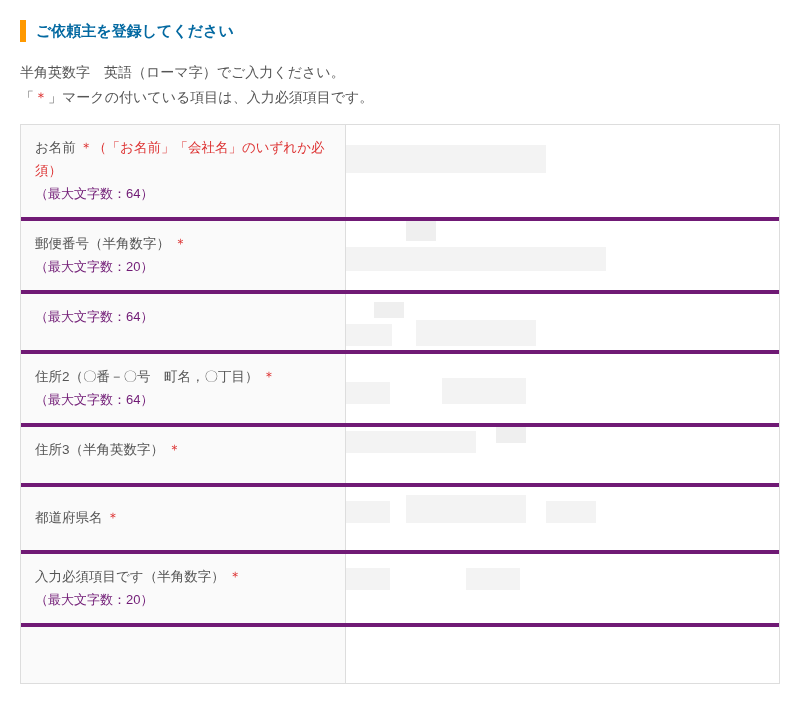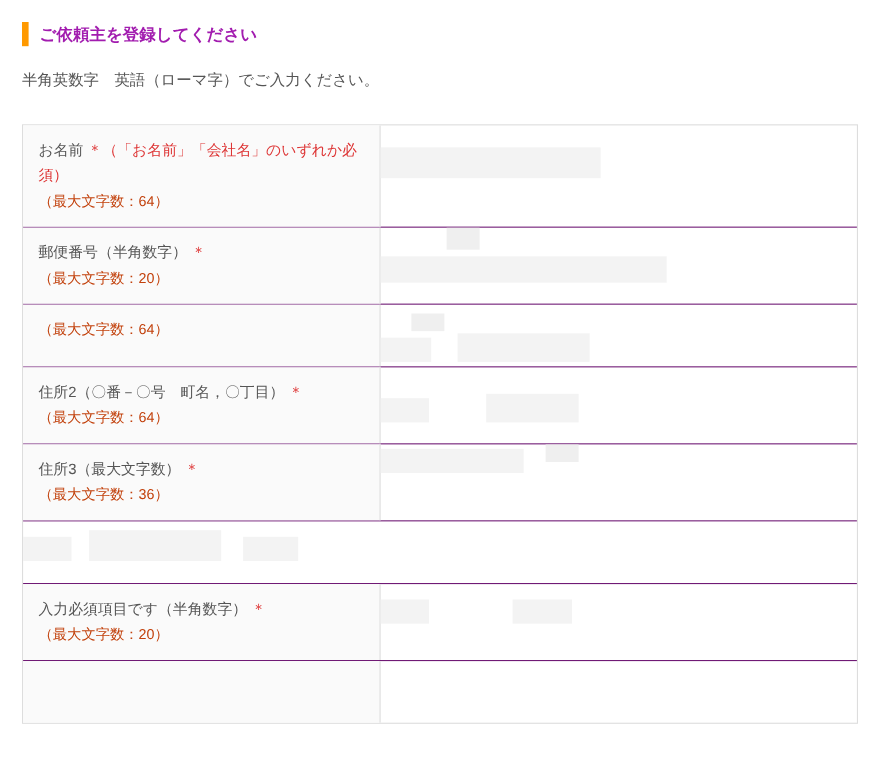--- a/index.html
+++ b/index.html
@@ -17,50 +17,50 @@
     }
     .orange-bar {
       width: 6px;
       height: 22px;
       background: #ff9900;
       margin-right: 10px;
     }
     .heading-text {
       font-size: 15px;
       font-weight: bold;
-      color: #a21caf;
+      color: #0369a1;
     }
     .instructions {
       color: #555;
       line-height: 1.8;
-      margin-bottom: 28px;
+      margin-bottom: 14px;
       font-size: 14px;
     }
     .req-star { color: #d33; }
     .form-table {
       width: 100%;
       border-collapse: collapse;
       border: 1px solid #ddd;
     }
     .form-row {
       display: flex;
-      border-bottom: 1px solid #701a75;
+      border-bottom: 4px solid #701a75;
     }
     .form-row:last-child { border-bottom: none; }
     .form-label {
       width: 325px;
       padding: 12px 14px;
       background: #fafafa;
       border-right: 1px solid #ddd;
       line-height: 1.7;
       color: #555;
       font-size: 13.5px;
     }
     .form-label .label-main { display: inline; }
-    .form-label .label-note { color: #c2410c; font-size: 13px; display: block; }
+    .form-label .label-note { color: #701a75; font-size: 13px; display: block; }
     .form-label .required-note { color: #d33; }
     .form-value {
       flex: 1;
       padding: 10px 12px;
       position: relative;
       min-height: 56px;
     }
     .blur-block {
       position: absolute;
       background: #f2f2f2;
@@ -89,20 +89,23 @@
 </head>
 <body>
 
 <div class="heading-row">
   <div class="orange-bar"></div>
   <div class="heading-text">ご依頼主を登録してください</div>
 </div>
 
 <div class="instructions">
   <div>半角英数字　英語（ローマ字）でご入力ください。</div>
+  <div>
+    <span>「</span><span class="req-star">＊</span><span>」マークの付いている項目は、入力必須項目です。</span>
+  </div>
 </div>
 
 <div class="form-table">
 
   <div class="form-row">
     <div class="form-label">
       <span class="label-main">お名前 </span><span class="required-note"><span class="req-star">＊</span><span>（「お名前」「会社名」のいずれか必須）</span></span>
       <span class="label-note">（最大文字数：64）</span>
     </div>
     <div class="form-value v1">
@@ -139,30 +142,32 @@
       <span class="label-note">（最大文字数：64）</span>
     </div>
     <div class="form-value v5">
       <div class="blur-block a"></div>
       <div class="blur-block b"></div>
     </div>
   </div>
 
   <div class="form-row">
     <div class="form-label">
-      <span class="label-main">住所3（最大文字数） </span><span class="req-star">＊</span>
-      <span class="label-note">（最大文字数：36）</span>
+      <span class="label-main">住所3（半角英数字） </span><span class="req-star">＊</span>
     </div>
     <div class="form-value v6">
       <div class="blur-block a"></div>
       <div class="blur-block b"></div>
     </div>
   </div>
 
   <div class="form-row">
+    <div class="form-label" style="padding-top:20px;padding-bottom:20px;">
+      <span class="label-main">都道府県名 </span><span class="req-star">＊</span>
+    </div>
     <div class="form-value v7">
       <div class="blur-block a"></div>
       <div class="blur-block b"></div>
       <div class="blur-block c"></div>
     </div>
   </div>
 
   <div class="form-row">
     <div class="form-label">
       <span class="label-main">入力必須項目です（半角数字） </span><span class="req-star">＊</span>

